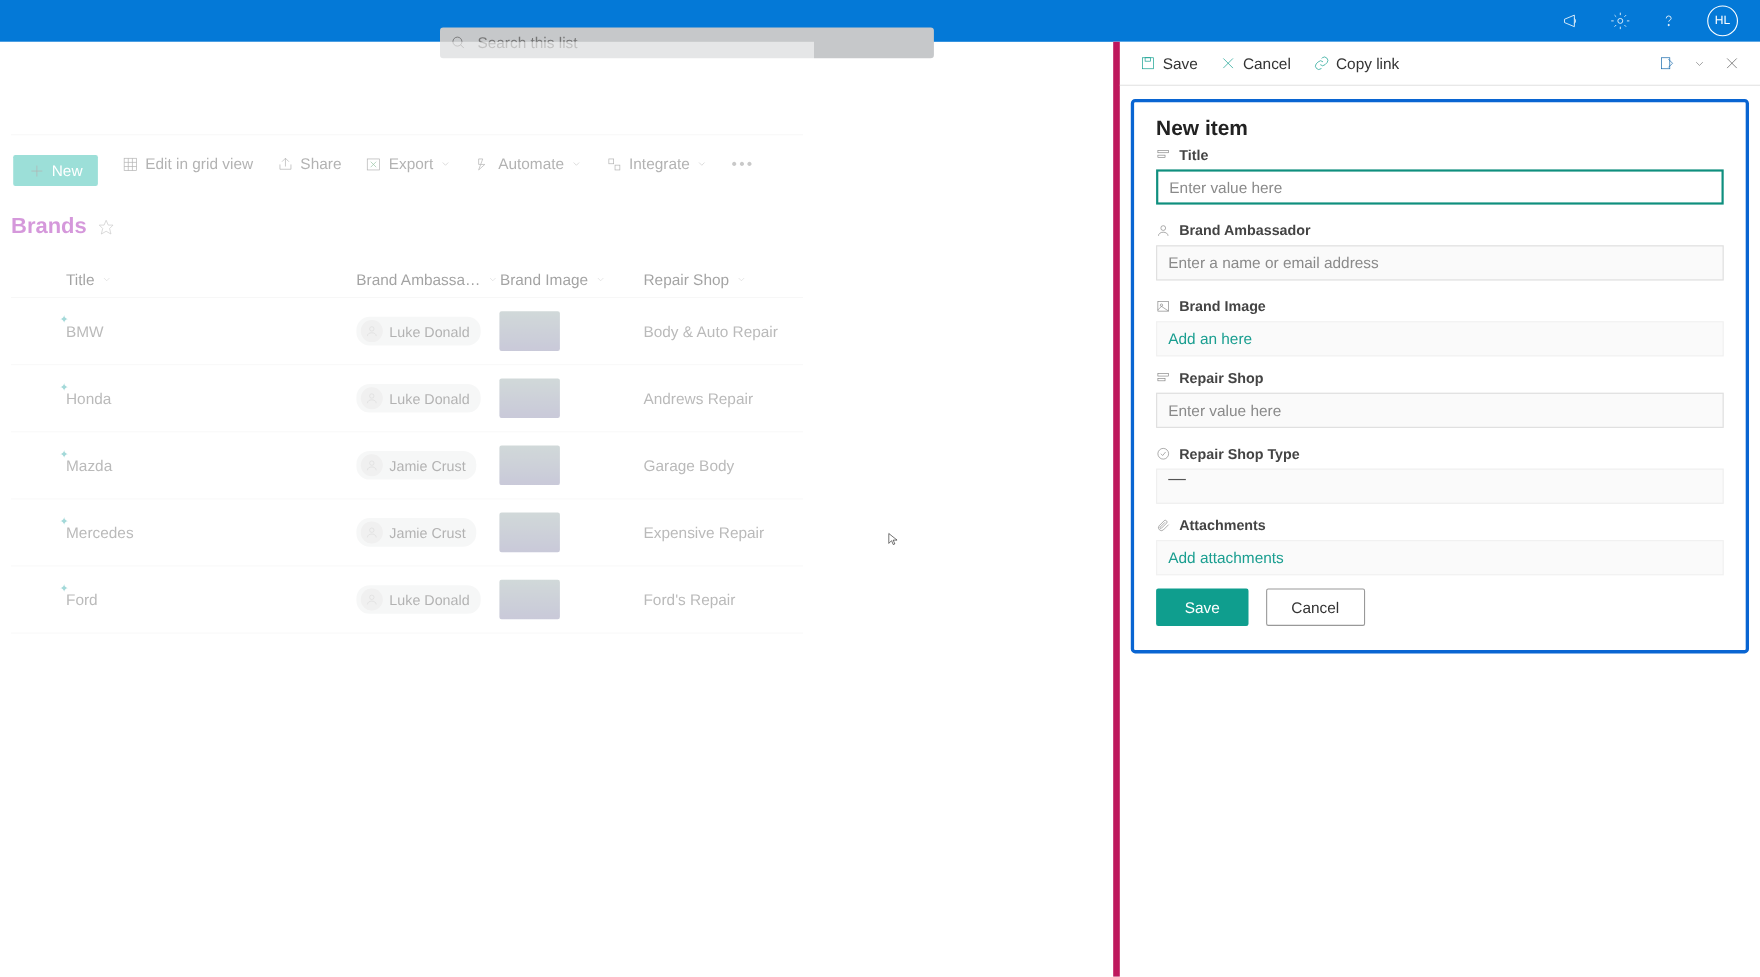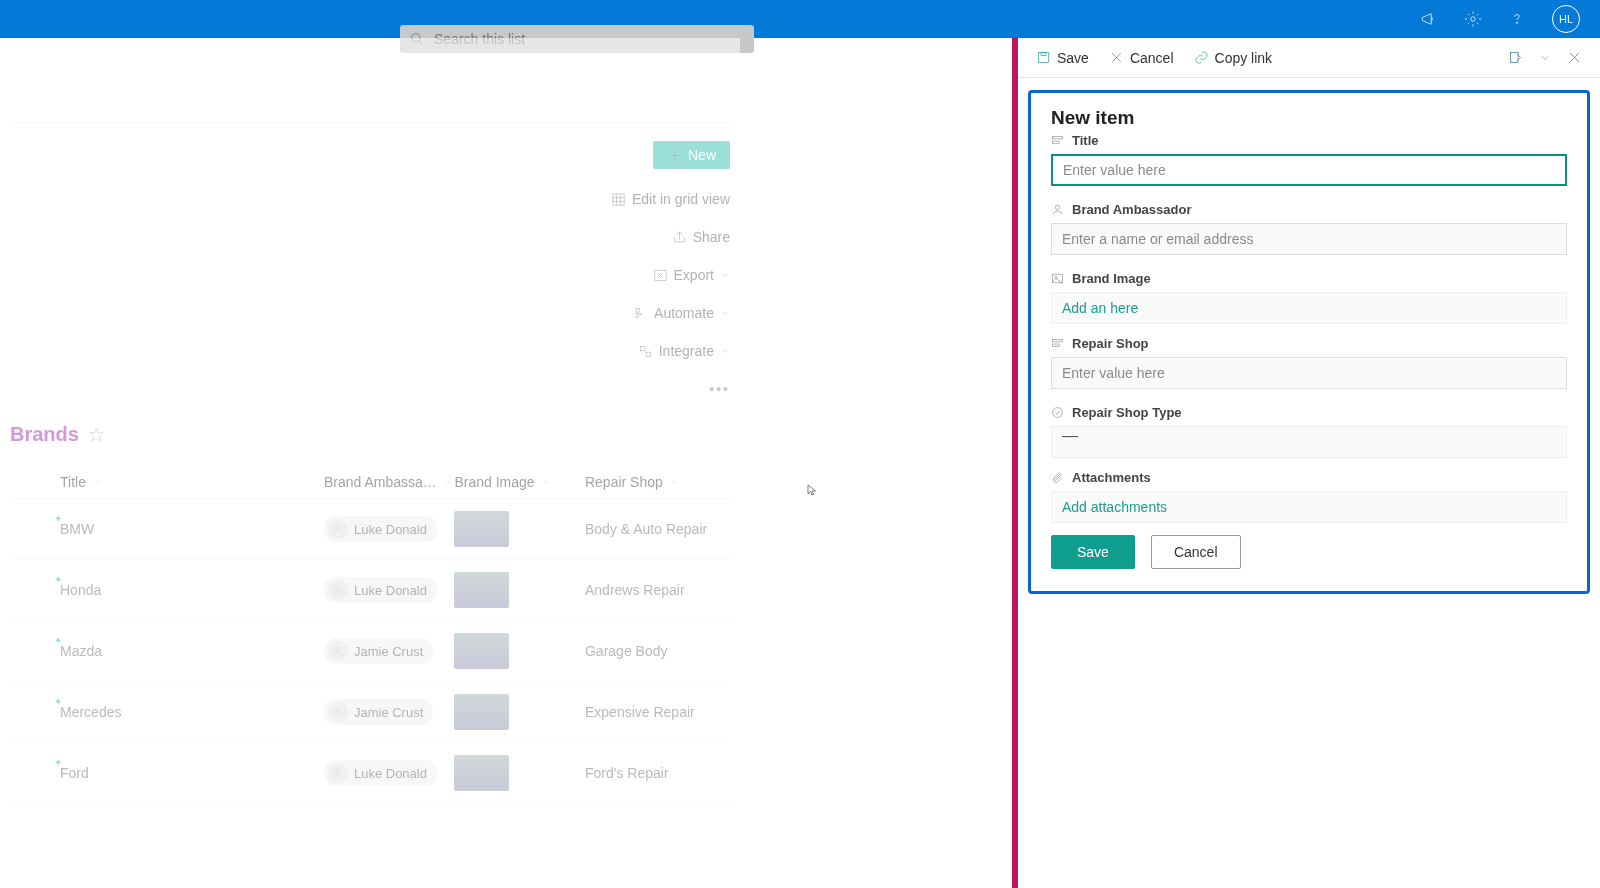--- a/index.html
+++ b/index.html
@@ -1,33 +1,33 @@
 <!DOCTYPE html>
 <html><head>
 <meta charset="utf-8">
 <style>
   * { box-sizing: border-box; margin: 0; padding: 0; font-family: "Segoe UI", sans-serif; }
   body { width:1600px; height:888px; overflow:hidden; background:#fff; }
 
   
   .topbar { height:38px; background:#0479d7; display:flex; align-items:center; padding:0 20px; color:#fff; }
-  .search-wrap { margin-left:380px; width:354px; height:28px; background:#c6c8ca; border-radius:3px; display:flex; align-items:center; padding:0 10px;margin-top:40px; }
+  .search-wrap { margin-left:380px; width:449px; height:28px; background:#c6c8ca; border-radius:3px; display:flex; align-items:center; padding:0 10px;margin-top:40px; }
   .search-wrap svg { width:14px; height:14px; stroke:#555; fill:none; }
   .search-wrap input { flex:1; border:none; background:transparent; margin-left:10px; font-size:14px; color:#333; outline:none; }
   .top-right { margin-left:auto; display:flex; gap:26px; align-items:center; }
   .top-right svg { width:18px; height:18px; stroke:#fff; fill:none; }
   .avatar-ring { width:28px; height:28px; border:1px solid #fff; border-radius:50%; display:flex; align-items:center; justify-content:center; font-size:11px; color:#fff; }
 
   
   .content { position:relative; height:850px; }
   .left-dim { position:absolute; left:0; top:0; width:740px; height:100%; padding:0 10px; }
   .left-dim::after { content:""; position:absolute; inset:0; background:rgba(255,255,255,0.55); pointer-events:none; }
 
   .spacer-nav { height:85px; border-bottom:1px solid #eee; }
-  .cmdbar { display:flex; align-items:flex-end; gap:22px; padding:18px 0 14px 2px; font-size:14px; color:#333;flex-direction:column; }
+  .cmdbar { display:flex; align-items:flex-start; gap:22px; padding:18px 0 14px 2px; font-size:14px; color:#333; }
   .cmdbar .new-btn { background:#25b9a9; color:#fff; padding:6px 14px; border-radius:2px; display:flex; align-items:center; gap:6px; font-size:14px; }
   .cmdbar .cmd { display:flex; align-items:center; gap:6px; color:#555; }
   .cmdbar svg { width:15px; height:15px; stroke:#555; fill:none; }
   .chev { width:10px !important; height:10px !important; }
   .dots { letter-spacing:2px; color:#888; }
 
   .list-title { display:flex; align-items:center; gap:10px; font-size:20px; color:#a21caf; font-weight:600; margin:12px 0 20px 0; }
   .list-title svg { width:15px; height:15px; stroke:#888; fill:none; }
 
   .grid-head { display:flex; padding:8px 0 8px 50px; font-size:14px; color:#333; border-bottom:1px solid #eee; }

